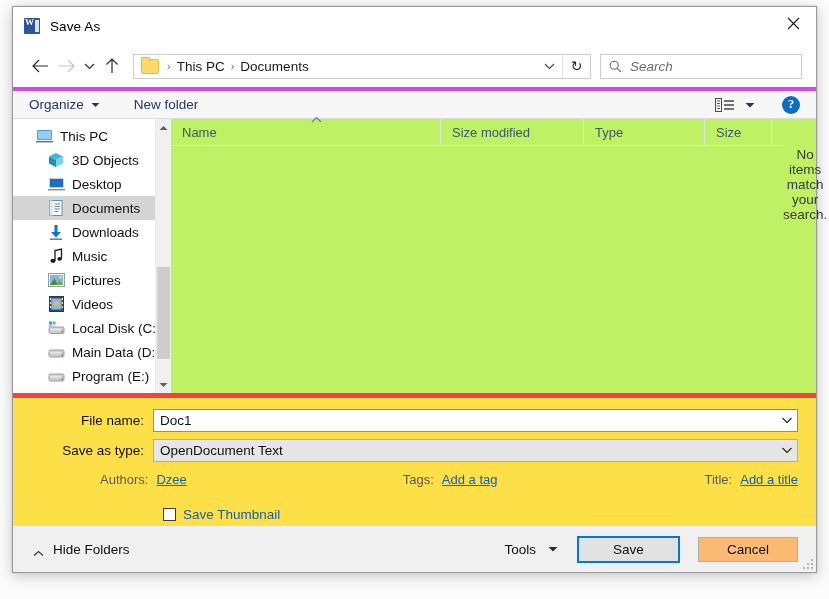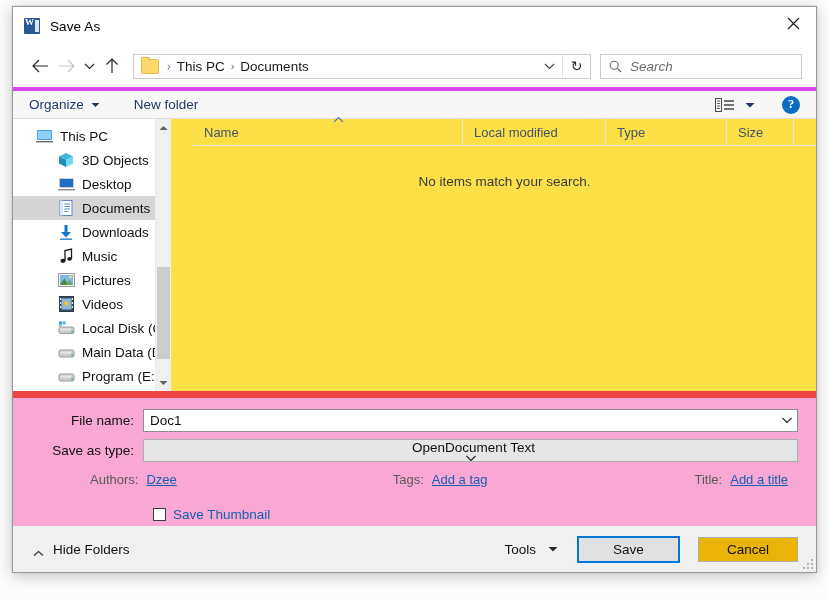--- a/index.html
+++ b/index.html
@@ -241,21 +241,21 @@
   .tree-item {
     height: 24px;
     display: flex;
     align-items: center;
     padding-left: 22px;
     box-sizing: border-box;
     cursor: default;
     font-size: 13.5px;
     color: #101010;
   }
-  .tree-item.indent { padding-left: 44px; }
+  .tree-item.indent { padding-left: 34px; }
   .tree-item.selected { background: #d5d5d5; }
   .tree-ico {
     width: 18px; height: 16px;
     margin-right: 7px;
     flex: 0 0 auto;
     display:flex; align-items:center; justify-content:center;
   }
   .tree-label { white-space: nowrap; }
 
   
@@ -280,26 +280,25 @@
     height: 92px;
     background: #cdcdcd;
   }
   .side-divider {
     position:absolute; right:0; top:0; bottom:0; width:1px; background:#e6e6e6;
   }
 
   
   .filelist {
     flex: 1 1 auto;
-    background: #fde047;
-    display: flex;
-    flex-direction: column;
+    background: #bef264;
+    display: flex;
+    flex-direction: row;
     min-width: 0;
     position: relative;
-    padding-left: 22px;
   }
   .colheaders {
     height: 26px;
     display: flex;
     align-items: stretch;
     border-bottom: 1px solid #e5e5e5;
     position: relative;
     flex: 0 0 auto;
   }
   .colhead {
@@ -328,24 +327,24 @@
   .empty-msg {
     margin-top: 28px;
     text-align: center;
     font-size: 13.5px;
     color: #3b3b3b;
     user-select:none;
   }
 
   
   .formarea {
-    background: #f9a8d4;
-    border-top: 7px solid #ef4444;
-    flex: 0 0 auto;
-    padding: 10px 0 0 0;
+    background: #fde047;
+    border-top: 5px solid #ef4444;
+    flex: 0 0 auto;
+    padding: 10px 0 0 10px;
   }
   .form-row {
     display: flex;
     align-items: center;
     height: 24px;
     margin-bottom: 6px;
     padding: 0 18px 0 0;
   }
   .form-label {
     width: 130px;
@@ -362,21 +361,20 @@
     border: 1px solid #8d8d8d;
     background: #ffffff;
     display: flex;
     align-items: center;
     box-sizing: border-box;
     min-width: 0;
   }
   .combo.readonly {
     background: #e6e6e6;
     border-color: #adadad;
-    flex-direction: column;
   }
   .combo-value {
     flex: 1 1 auto;
     padding-left: 6px;
     font-size: 13.5px;
     color: #101010;
     white-space: nowrap;
     overflow: hidden;
   }
   .combo-arrow {
@@ -448,21 +446,21 @@
     color:#101010;
     cursor: default;
     margin-right: 19px;
   }
   .tools-btn .caret { margin-left: 12px; color:#2b2b2b; display:flex; }
   .btn {
     width: 100px;
     height: 25px;
     font-size: 13.5px;
     color: #101010;
-    background: #eab308;
+    background: #fdba74;
     border: 1px solid #adadad;
     display:flex; align-items:center; justify-content:center;
     box-sizing: border-box;
     cursor: default;
   }
   .btn.primary {
     border: 2px solid #0078d7;
     background: #e1e1e1;
     width: 103px;
     height: 27px;
@@ -724,21 +722,21 @@
       <div class="colheaders">
         <div class="colhead name">
           <span>Name</span>
           <span class="sort-arrow">
             <svg width="11" height="7" viewBox="0 0 11 7">
                 <path d="M1 6 L5.5 1.5 L10 6" stroke="currentColor" stroke-width="1.1" fill="none"></path>
               </svg>
           </span>
         </div>
         <div class="colhead date">
-          <span>Local modified</span>
+          <span>Size modified</span>
         </div>
         <div class="colhead type">
           <span>Type</span>
         </div>
         <div class="colhead size">
           <span>Size</span>
         </div>
         <div class="colhead tail"></div>
       </div>
       <div class="empty-msg">No items match your search.</div>

